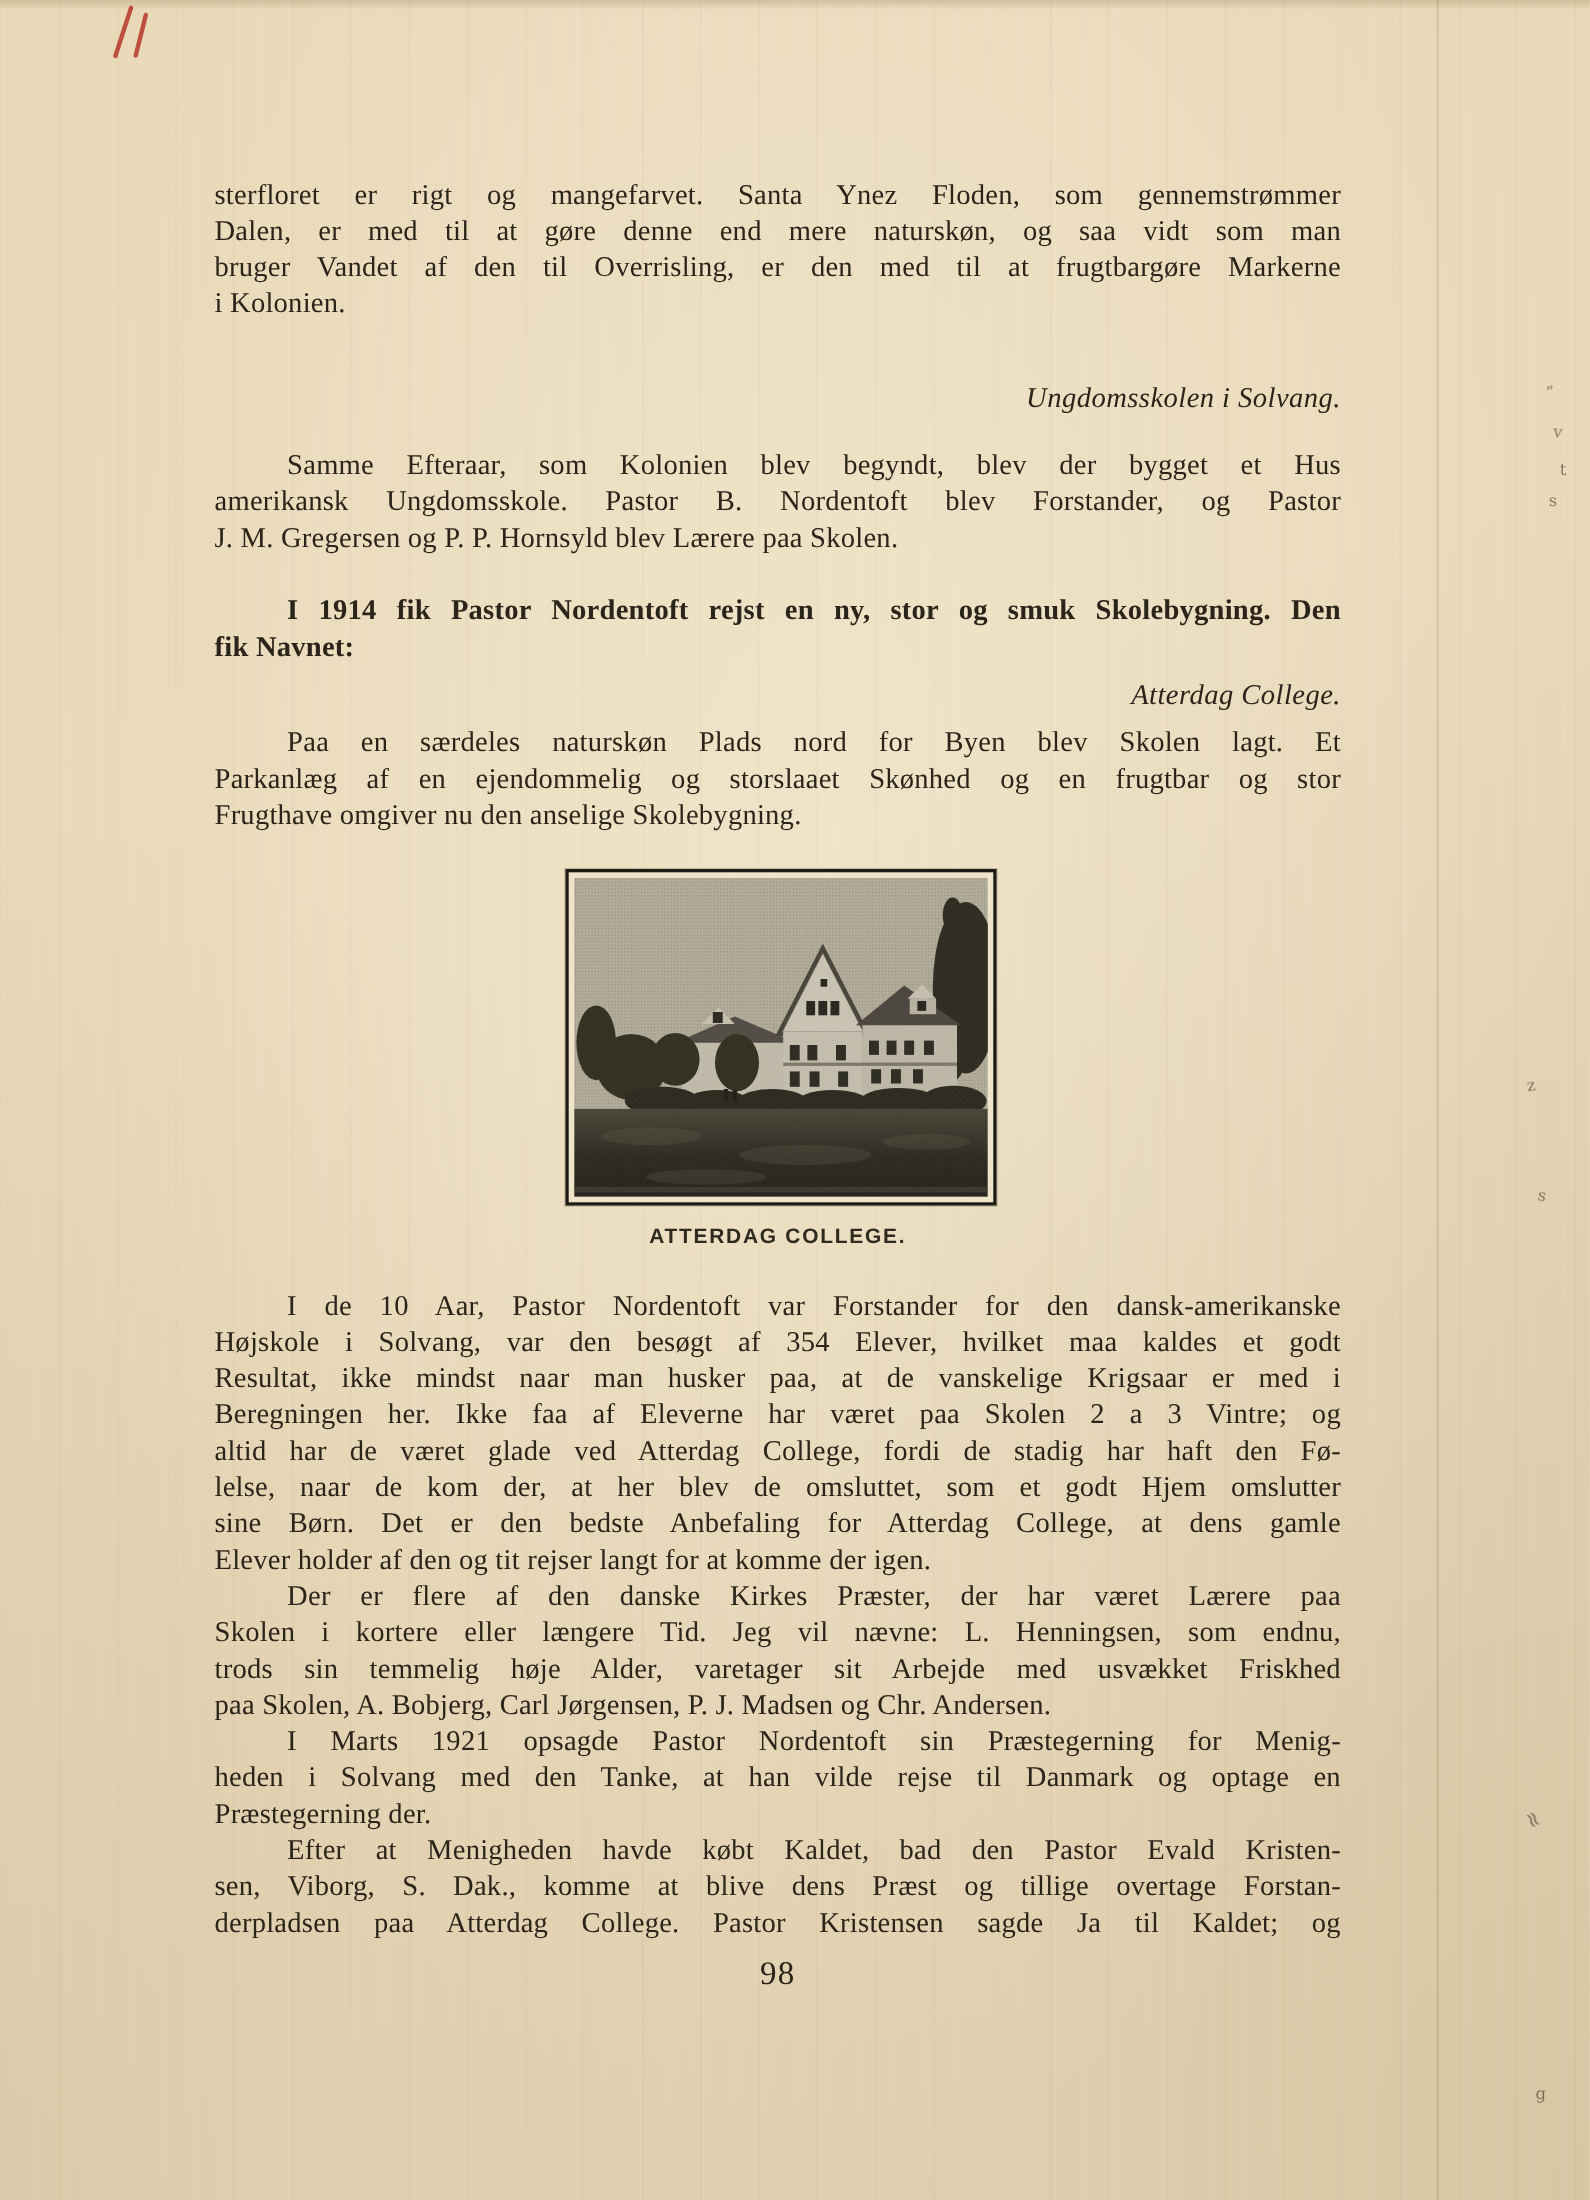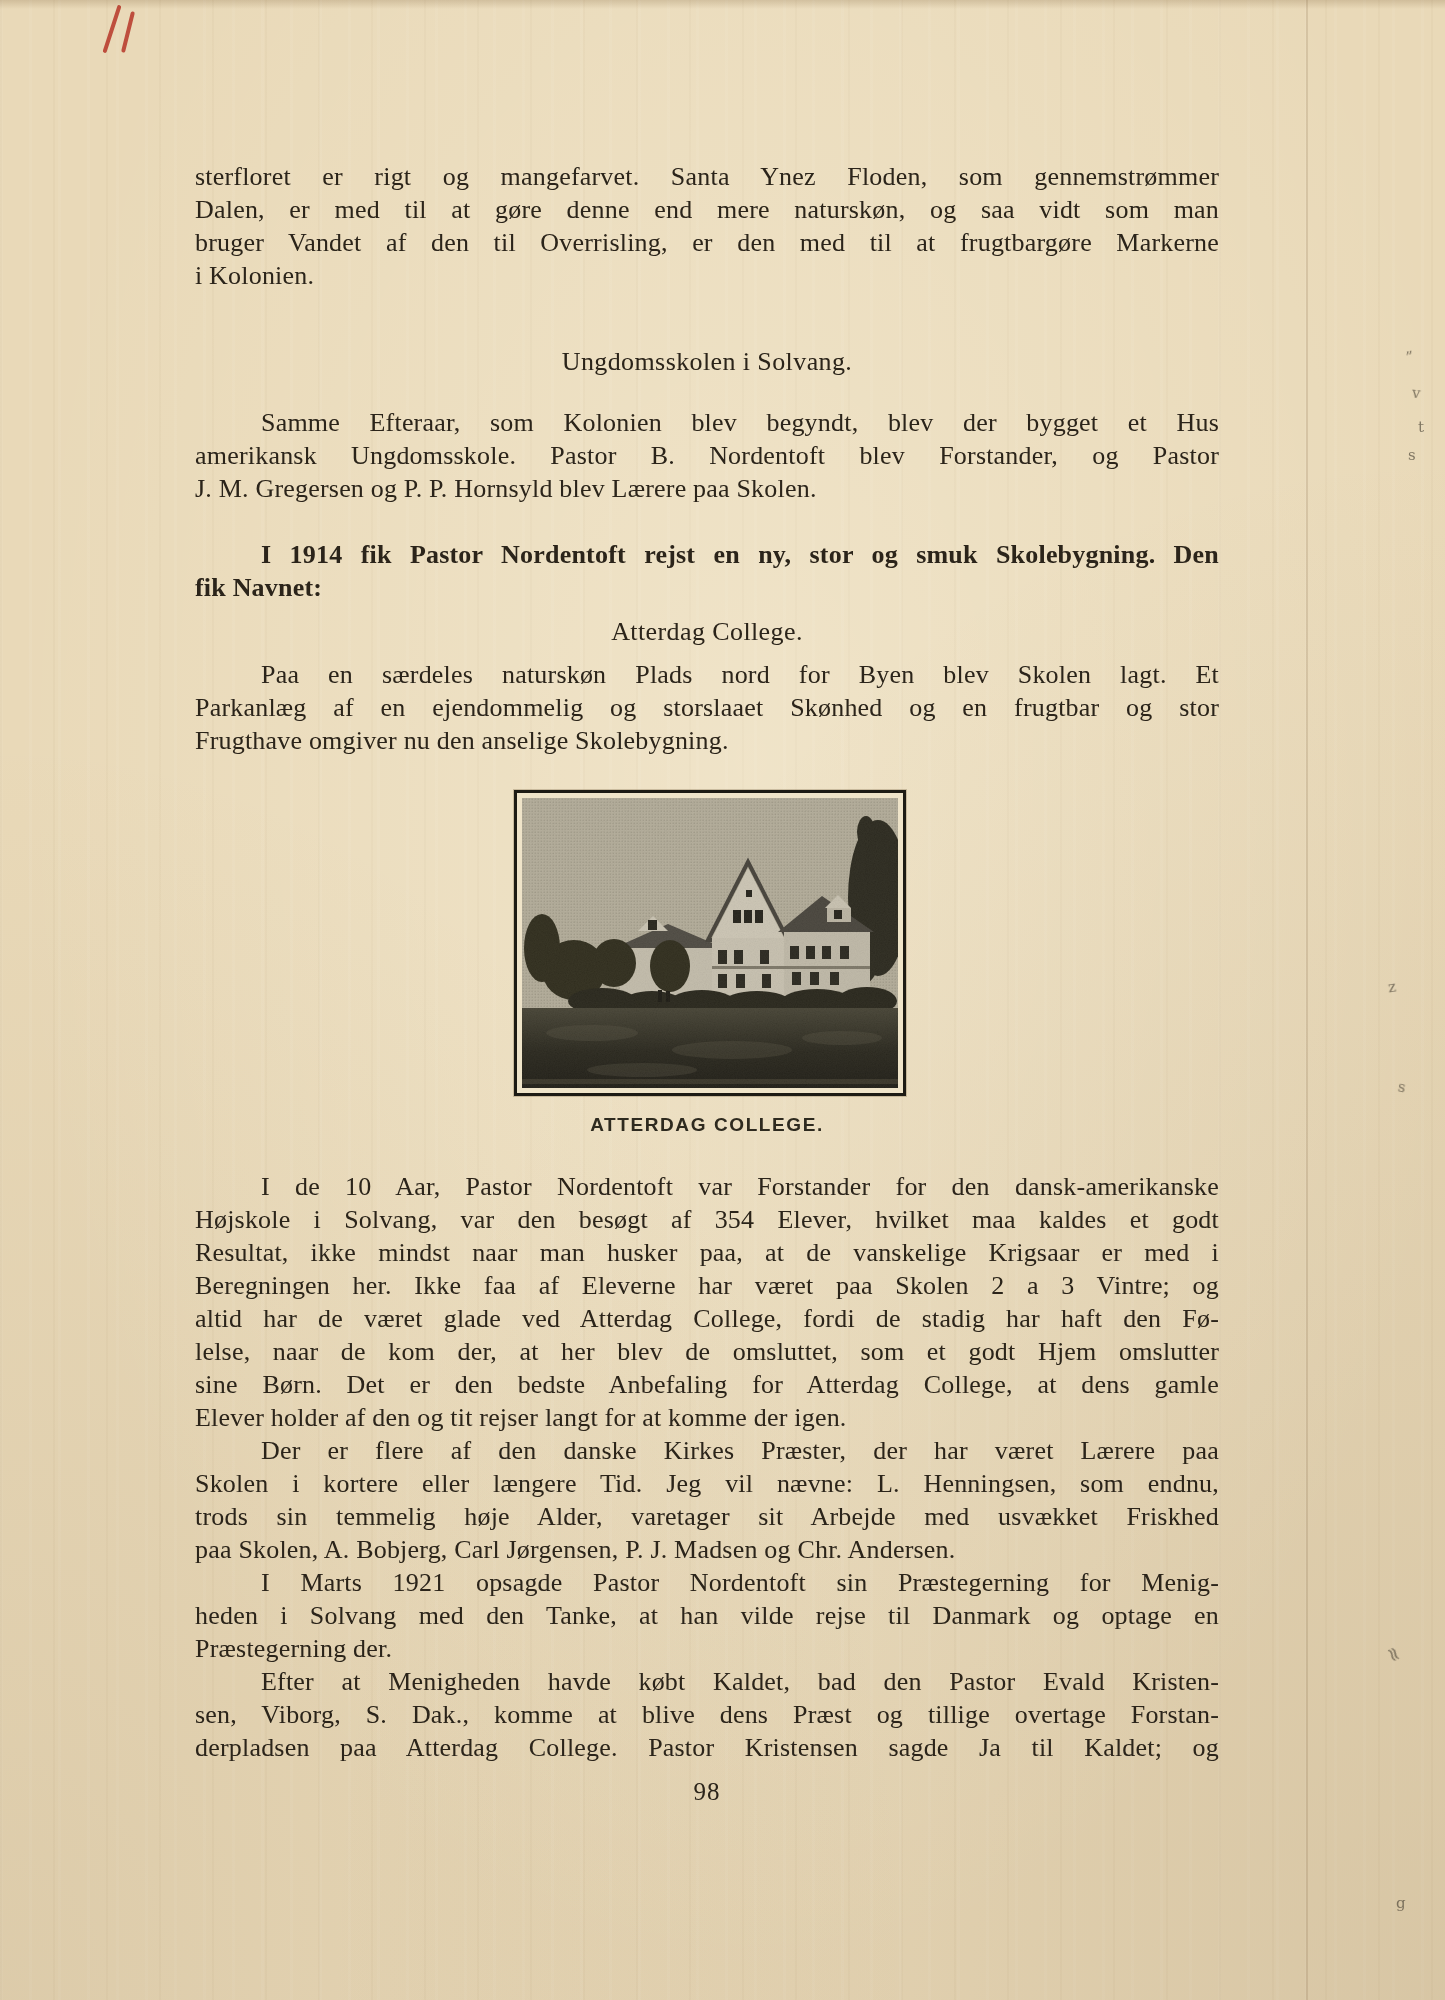--- a/index.html
+++ b/index.html
@@ -32,21 +32,21 @@
   .line {
     height: 33px;
     text-align: justify; text-align-last: justify;
     white-space: nowrap;
   }
   .line.noj { text-align-last: auto; white-space: normal; }
   .line.ind { padding-left: 66px; }
 
   .heading {
     position: absolute; left: 195px; width: 1024px;
-    font-size: 26px; text-align: center;
+    font-size: 26px; font-style: italic; text-align: right;
     letter-spacing: 0.4px;
   }
 
   
   .photo-frame {
     position: absolute; left: 514px; top: 790px;
     border: 3px solid #1d1b14;
     padding: 5px;
     background: #efe4c9;
     box-shadow: 0 0 0 1px rgba(90,70,40,0.25);
@@ -56,21 +56,21 @@
   .caption {
     position: absolute; left: 195px; top: 1114px; width: 1024px;
     text-align: center;
     font-family: "Liberation Sans", sans-serif;
     font-size: 19px; font-weight: bold; letter-spacing: 1.6px;
     color: #2e2a1f;
   }
 
   .page-number {
     position: absolute; left: 195px; top: 1778px; width: 1024px;
-    text-align: center; font-size: 25px; letter-spacing: 1px;
+    text-align: center; font-size: 30px; letter-spacing: 1px;
   }
 
   
   .red-stroke {
     position: absolute; width: 4px; border-radius: 2px;
     background: #b73a2b; opacity: 0.88;
   }
   .pencil {
     position: absolute;
     font-family: "DejaVu Serif", serif;

